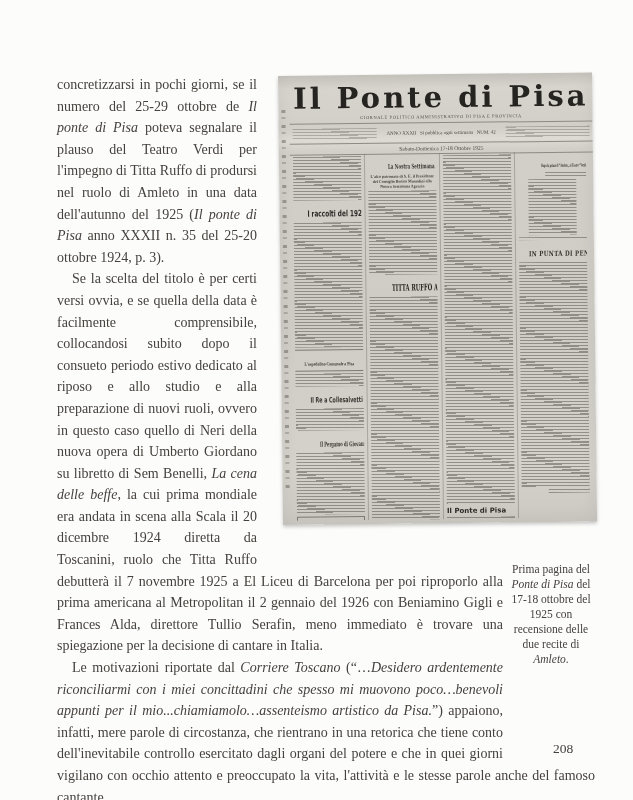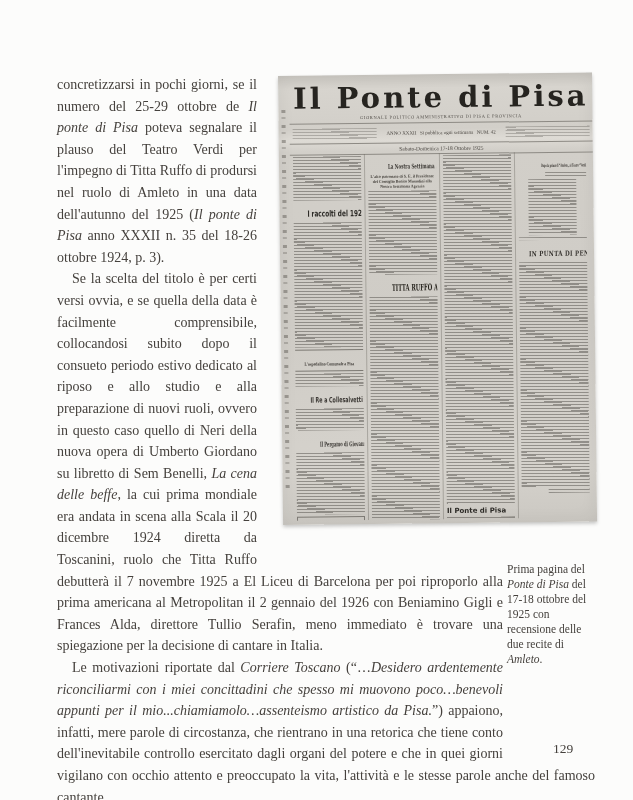--- a/index.html
+++ b/index.html
@@ -47,21 +47,21 @@
   .h-pergamo{font-family:"DejaVu Serif",serif;font-weight:bold;font-size:6.5px;}
   .h-punta{font-family:"DejaVu Serif",serif;font-weight:bold;font-size:7px;letter-spacing:.4px;}
   .h-dopo{font-weight:bold;font-size:4.8px;}
   .boxed{border-top:1px solid #7d7a74;border-bottom:1px solid #7d7a74;padding:1px 0;margin:2px 0;}
   .note-box{border:1px solid #7d7a74;padding:2px;margin:2px 0;}
   .sig{font-family:"DejaVu Sans",sans-serif;font-weight:bold;font-size:7px;color:#2c2a26;}
   .byline{width:60%;margin:1px 0 1px auto;}
 
   
   .caption{float:right;clear:right;width:88px;min-height:192px;margin-left:4px;margin-top:7px;
-           font-size:11.5px;line-height:15px;text-align:left;color:#45413d;}
+           font-size:11.5px;line-height:15px;text-align:center;color:#45413d;}
   
   .folio{position:absolute;left:553px;top:741px;font-size:13.5px;color:#45413d;}
 </style>
 </head>
 <body>
 
 <div class="book-page">
   <div class="content">
 
     <div class="figure-wrap">
@@ -128,21 +128,21 @@
             <div class="ft byline" style="height:4px"></div>
           </div>
         </div>
       </div>
     </div>
 
     <div class="caption">
       <span>Prima pagina del </span><i>Ponte di Pisa</i><span> del 17-18 ottobre del 1925 con recensione delle due recite di </span><i>Amleto</i><span>.</span>
     </div>
 
-    <p><span>concretizzarsi in pochi giorni, se il numero del 25-29 ottobre de </span><i>Il ponte di Pisa</i><span> poteva segnalare il plauso del Teatro Verdi per l'impegno di Titta Ruffo di prodursi nel ruolo di Amleto in una data dell'autunno del 1925 (</span><i>Il ponte di Pisa</i><span> anno XXXII n. 35 del 18-26 ottobre 1924, p. 3).</span></p>
+    <p><span>concretizzarsi in pochi giorni, se il numero del 25-29 ottobre de </span><i>Il ponte di Pisa</i><span> poteva segnalare il plauso del Teatro Verdi per l'impegno di Titta Ruffo di prodursi nel ruolo di Amleto in una data dell'autunno del 1925 (</span><i>Il ponte di Pisa</i><span> anno XXXII n. 35 del 25-20 ottobre 1924, p. 3).</span></p>
 
     <p class="indent"><span>Se la scelta del titolo è per certi versi ovvia, e se quella della data è facilmente comprensibile, collocandosi subito dopo il consueto periodo estivo dedicato al riposo e allo studio e alla preparazione di nuovi ruoli, ovvero in questo caso quello di Neri della nuova opera di Umberto Giordano su libretto di Sem Benelli, </span><i>La cena delle beffe</i><span>, la cui prima mondiale era andata in scena alla Scala il 20 dicembre 1924 diretta da Toscanini, ruolo che Titta Ruffo debutterà il 7 novembre 1925 a El Liceu di Barcelona per poi riproporlo alla prima americana al Metropolitan il 2 gennaio del 1926 con Beniamino Gigli e Frances Alda, direttore Tullio Serafin, meno immediato è trovare una spiegazione per la decisione di cantare in Italia.</span></p>
 
     <p class="indent"><span>Le motivazioni riportate dal </span><i>Corriere Toscano</i><span> (“…</span><i>Desidero ardentemente riconciliarmi con i miei concittadini che spesso mi muovono poco…benevoli appunti per il mio...chiamiamolo…assenteismo artistico da Pisa.</i><span>”) appaiono, infatti, mere parole di circostanza, che rientrano in una retorica che tiene conto dell'inevitabile controllo esercitato dagli organi del potere e che in quei giorni vigilano con occhio attento e preoccupato la vita, l'attività e le stesse parole anche del famoso cantante.</span></p>
   </div>
 
-  <div class="folio">129</div>
+  <div class="folio">208</div>
 </div>
 
 </body></html>

